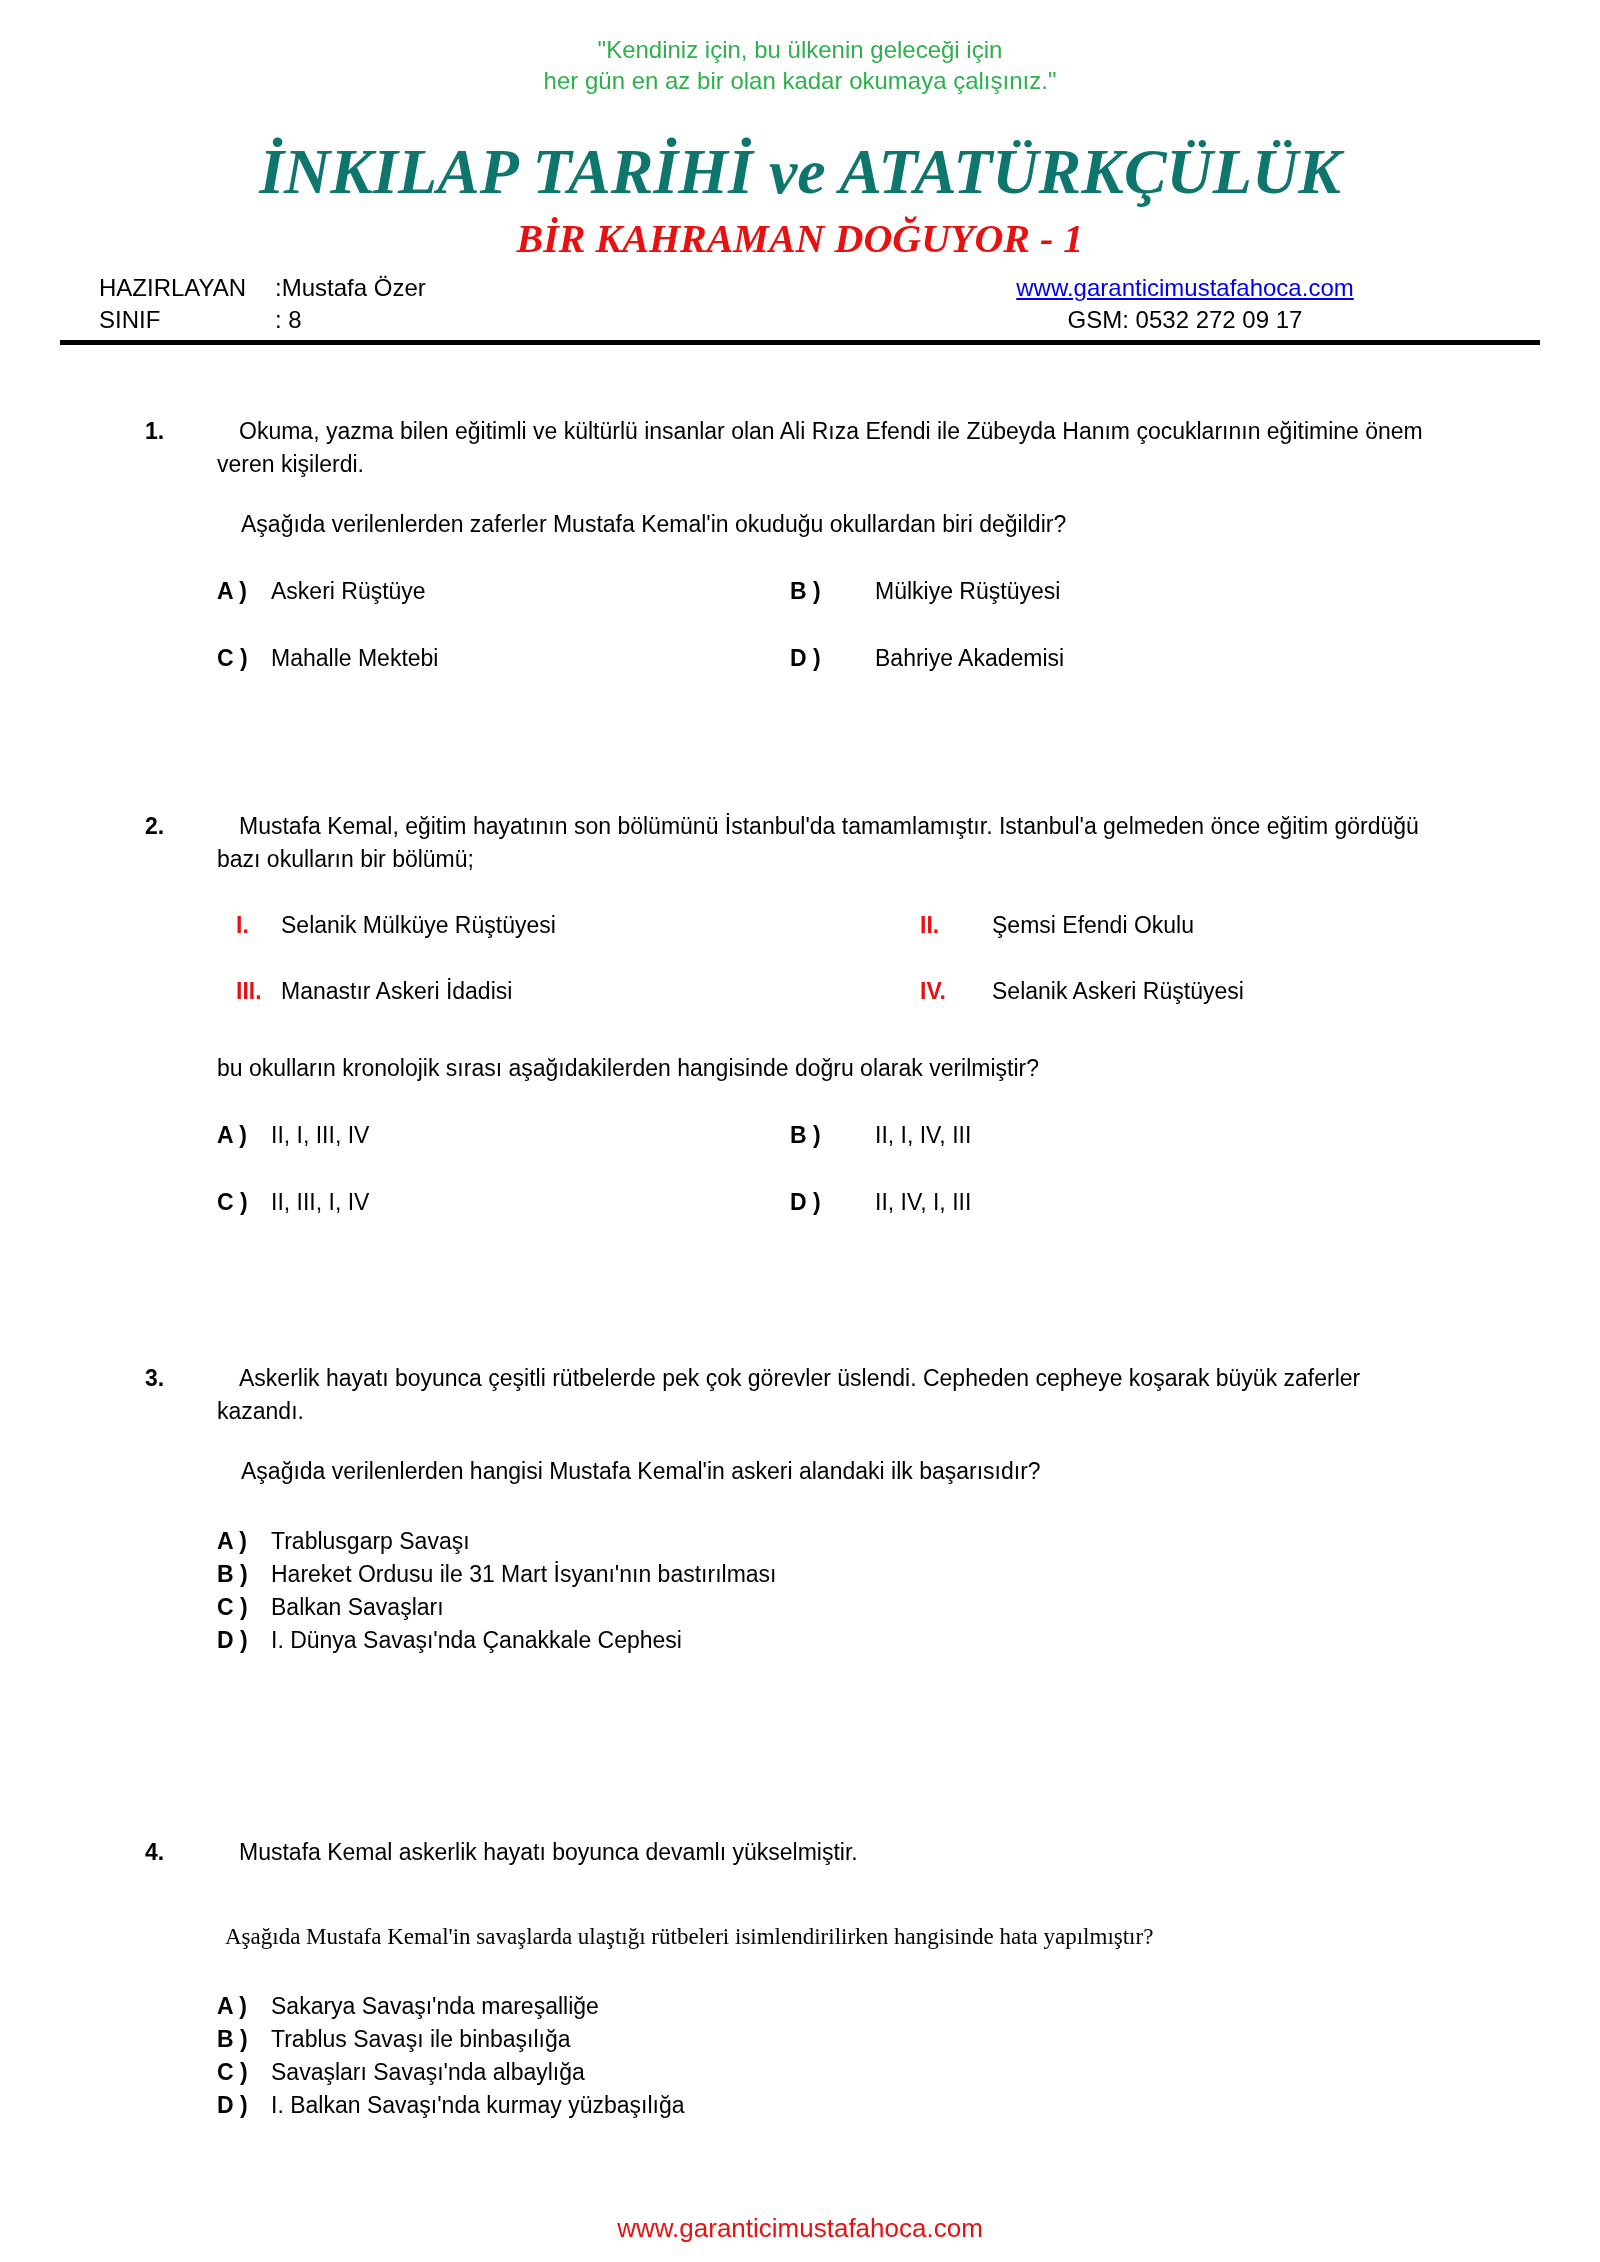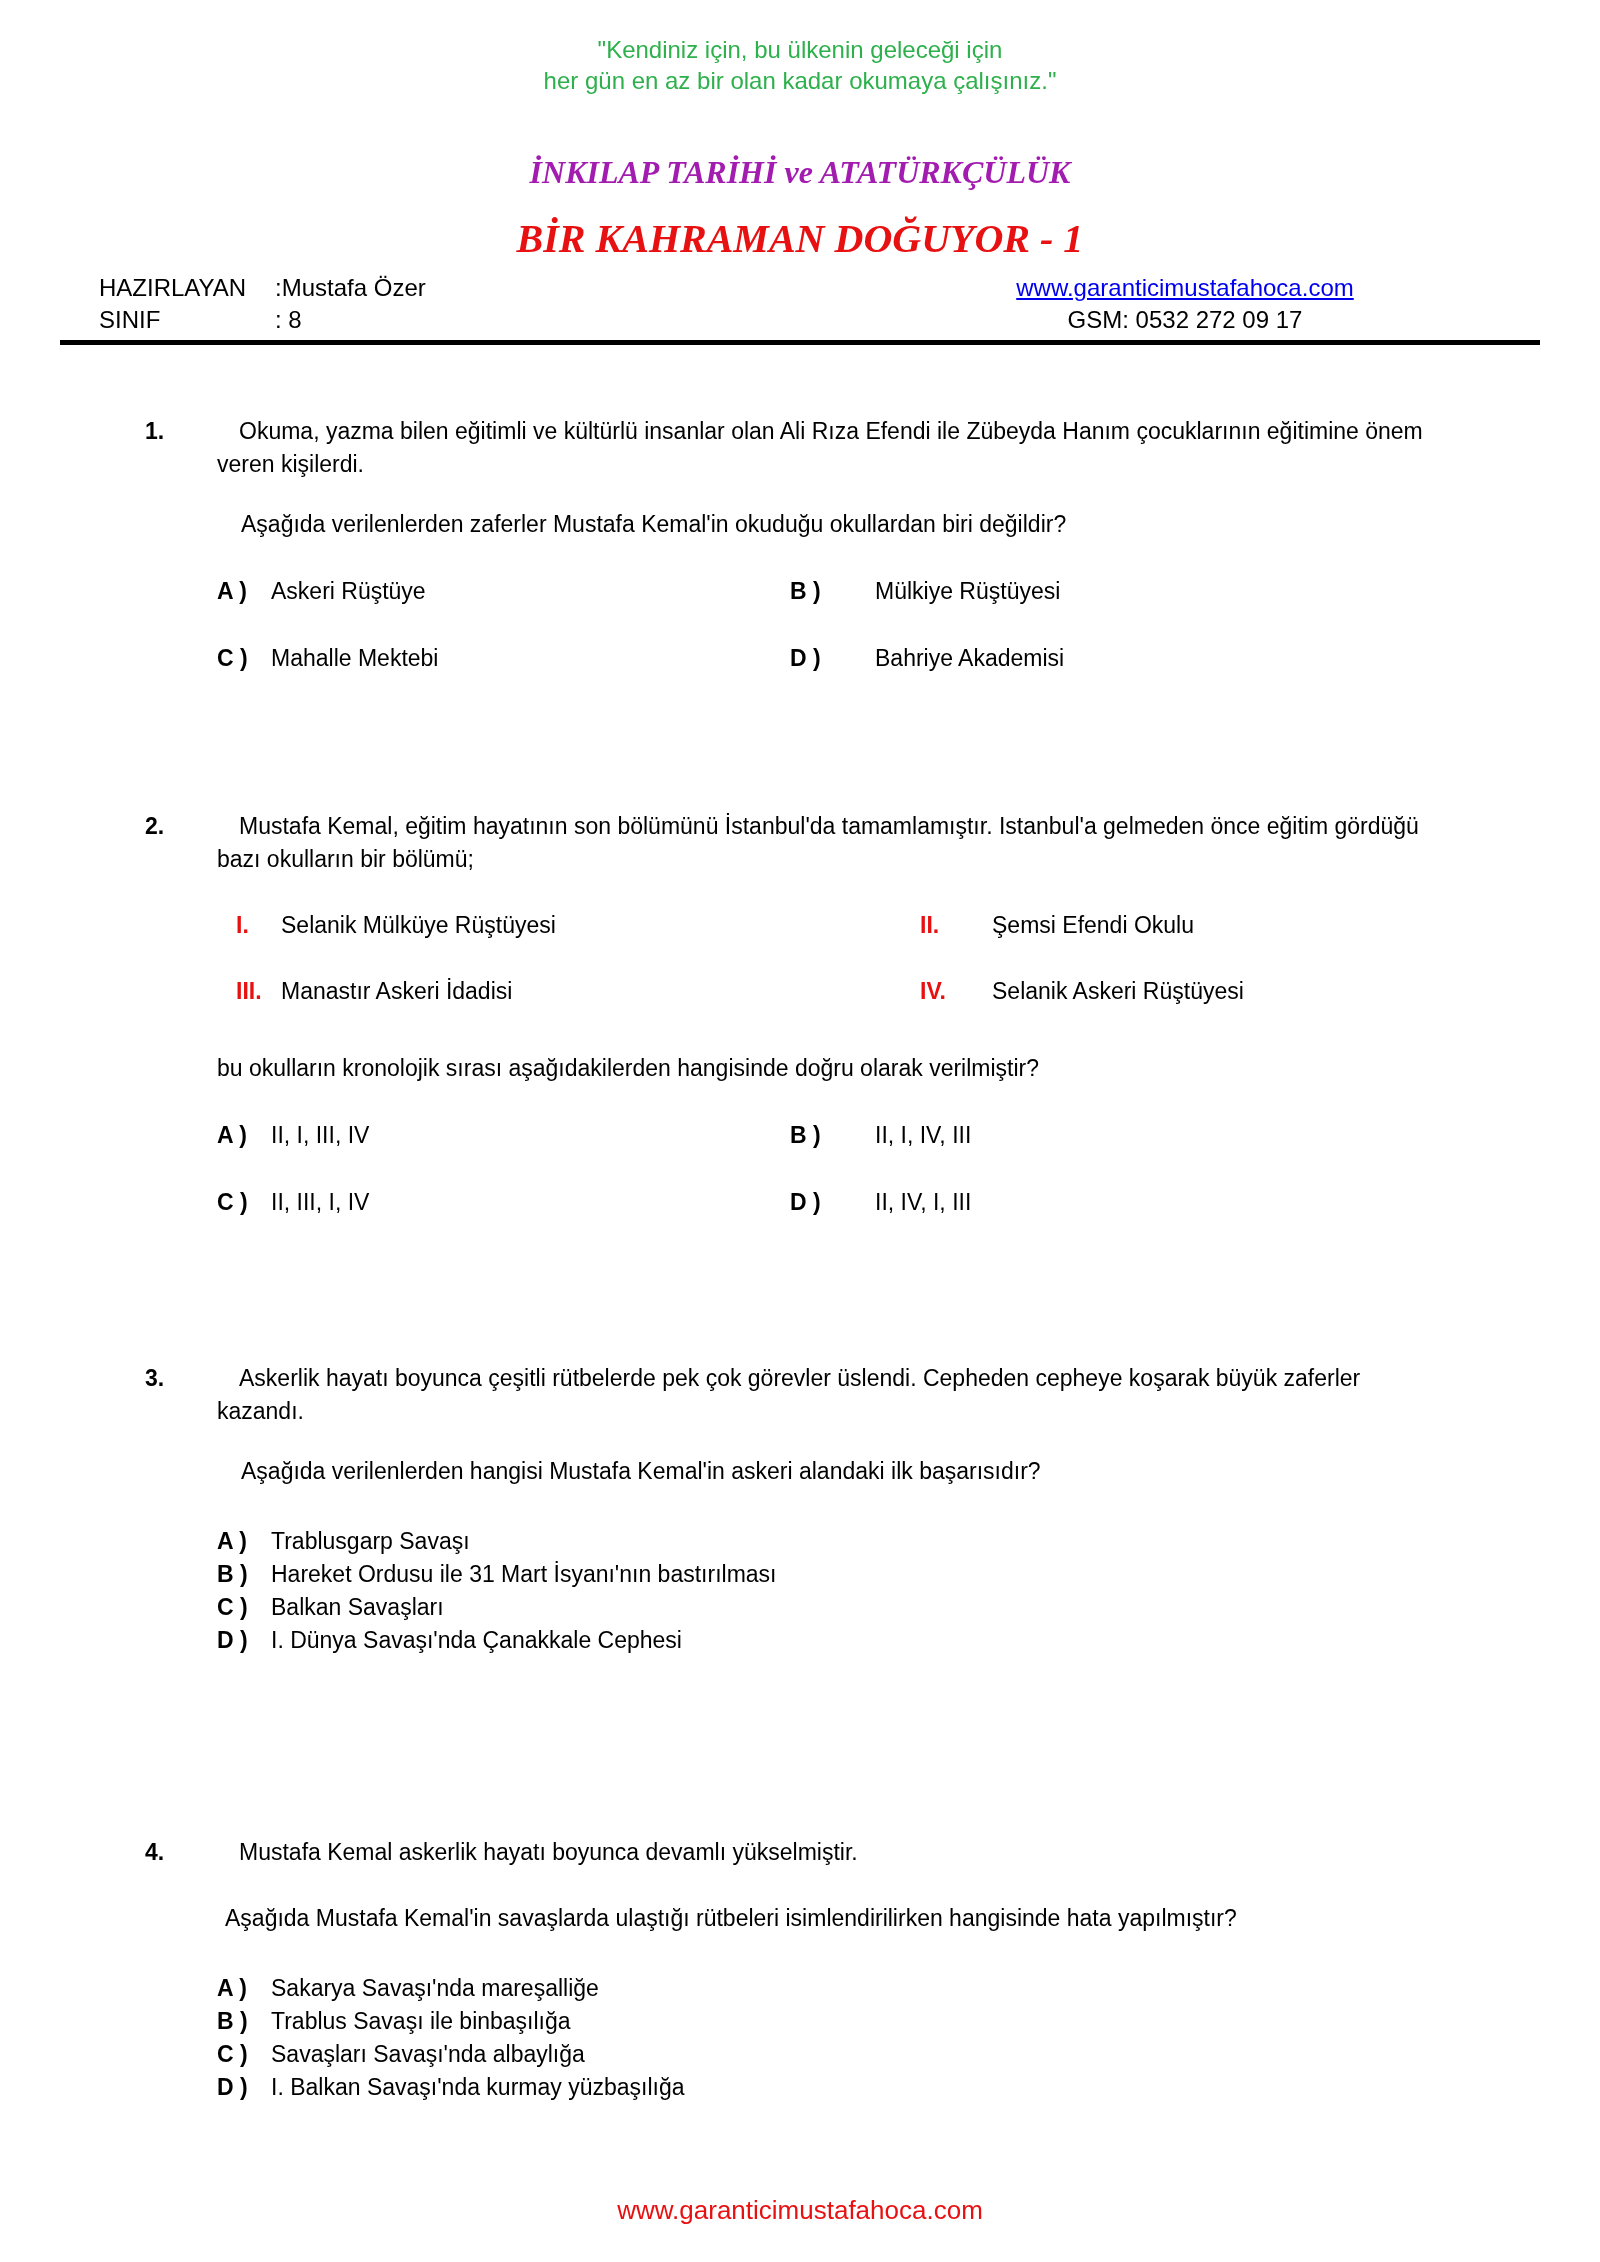--- a/index.html
+++ b/index.html
@@ -21,23 +21,23 @@
     color: #2eb04c;
     font-size: 24px;
     line-height: 31px;
   }
   .title {
     margin: 48px 0 16px 0;
     text-align: center;
     font-family: "Liberation Serif", "DejaVu Serif", serif;
     font-style: italic;
     font-weight: bold;
-    font-size: 32px;
+    font-size: 64px;
     line-height: 56px;
-    color: #a21caf;
+    color: #0f766e;
   }
   .subtitle {
     margin: 4px 0 0 0;
     text-align: center;
     font-family: "Liberation Serif", "DejaVu Serif", serif;
     font-style: italic;
     font-weight: bold;
     font-size: 40px;
     line-height: 46px;
     color: #e81112;
@@ -69,21 +69,21 @@
     height: 5px;
     background: #000000;
     border: none;
   }
   .question { display: flex; padding-left: 145px; }
   .qnum { flex: none; width: 72px; font-weight: bold; }
   .qbody { flex: none; width: 1230px; }
   .qtext { margin: 0; text-indent: 22px; }
   .qprompt { margin: 27px 0 0 0; padding-left: 24px; }
   .qprompt.noindent { padding-left: 0; margin-top: 44px; }
-  .qprompt.tight { padding-left: 8px; margin-top: 33px; }
+  .qprompt.tight { padding-left: 8px; margin-top: 51px; font-family: Liberation Serif, serif; }
   .opt-row { display: flex; margin-top: 34px; }
   .opt { display: flex; flex: none; width: 573px; }
   .opt:nth-child(2) { width: auto; }
   .olabel { flex: none; width: 54px; font-weight: bold; }
   .opt:nth-child(2) .olabel { width: 85px; }
   .roman-row { display: flex; margin-top: 33px; padding-left: 19px; }
   .ritem { display: flex; flex: none; width: 684px; }
   .ritem:nth-child(2) { width: auto; }
   .rnum { flex: none; width: 45px; font-weight: bold; color: #e81112; }
   .ritem:nth-child(2) .rnum { width: 72px; }

